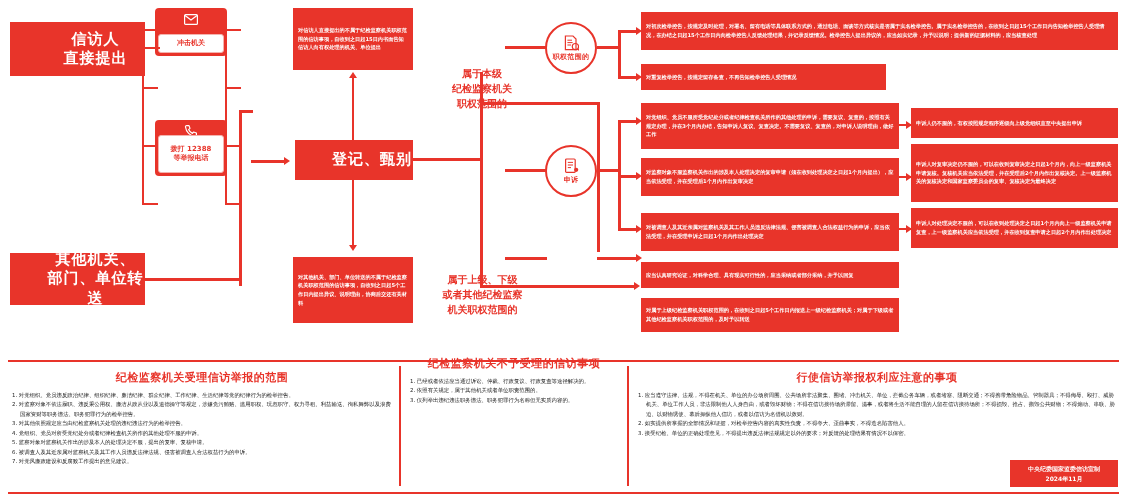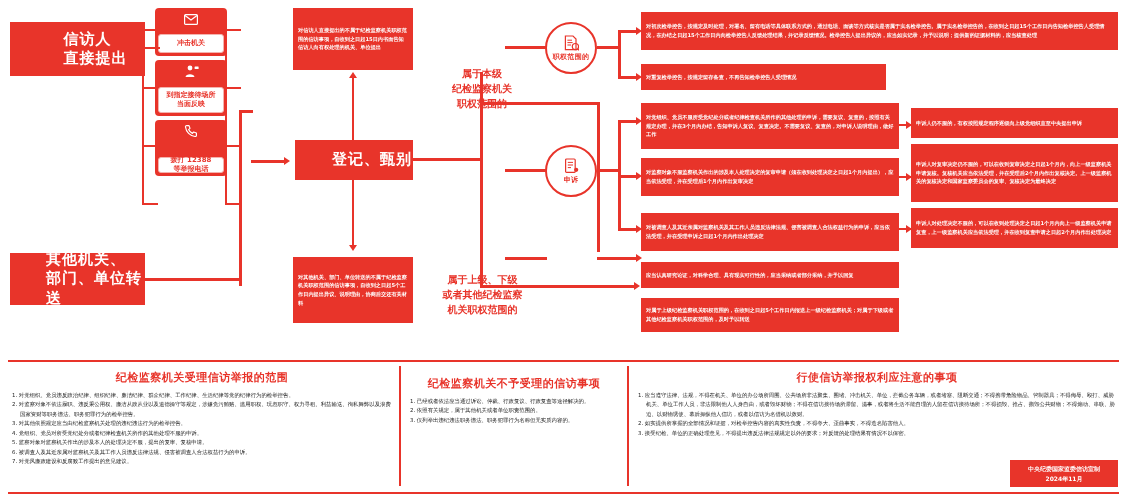--- a/index.html
+++ b/index.html
@@ -10,20 +10,21 @@
     overflow: hidden;
   }
   .page { position: relative; width: 1127px; height: 500px; }
 
   
   .solid {
     position: absolute;
     background: #e8342a;
     color: #ffffff;
     display: flex; align-items: center; justify-content: center;
+    text-align: center;
     line-height: 1.3;
     padding-left: 36px;
   }
   .bigbox { font-size: 15px; font-weight: bold; letter-spacing: 1px; }
   .para {
     font-size: 5.2px; font-weight: bold; line-height: 1.65;
     padding: 4px 5px; text-align: left; justify-content: flex-start;
     align-items: center;
   }
   .para span { display: block; width: 100%; }
@@ -107,38 +108,28 @@
   <div class="chan" style="left:155px; top:8px; width:72px; height:48px;">
     <div class="ico">
       <svg width="14" height="11" viewBox="0 0 14 11">
           <rect x="0.6" y="0.6" width="12.8" height="9.8" rx="1" fill="none" stroke="#fff" stroke-width="1.2"></rect>
           <path d="M1 1.6 L7 6 L13 1.6" fill="none" stroke="#fff" stroke-width="1.2"></path>
         </svg>
     </div>
     <div class="card" style="height:19px;">冲击机关</div>
   </div>
 
-  <div class="chan" style="left:155px; top:60px; width:72px; height:56px;">
-    <div class="ico">
-      <svg width="15" height="13" viewBox="0 0 15 13">
-          <circle cx="6" cy="3" r="2.4" fill="#fff"></circle>
-          <path d="M1.6 12 C1.6 8.2 10.4 8.2 10.4 12 Z" fill="#fff"></path>
-          <rect x="10.6" y="1.4" width="4" height="2.6" rx="0.5" fill="#fff"></rect>
-        </svg>
-    </div>
-    <div class="card" style="height:26px;">到指定接待场所<br>当面反映</div>
-  </div>
 
   <div class="chan" style="left:155px; top:120px; width:72px; height:56px;">
     <div class="ico">
       <svg width="14" height="14" viewBox="0 0 14 14">
           <path d="M2.6 1.6 L5 1.6 L6 4.4 L4.6 5.6 C5.4 7.4 6.6 8.6 8.4 9.4 L9.6 8 L12.4 9 L12.4 11.4 C12.4 12.2 11.8 12.6 11 12.5 C6 11.9 2.1 8 1.5 3 C1.4 2.2 1.8 1.6 2.6 1.6 Z" fill="none" stroke="#fff" stroke-width="1.2" stroke-linejoin="round"></path>
         </svg>
     </div>
-    <div class="card" style="height:16px;">拨打 12388<br>等举报电话</div>
+    <div class="card" style="height:38px;">拨打 12388<br>等举报电话</div>
   </div>
 
 
   <div class="ln" style="left:145px; top:47px; width:15px; height:2.4px;"></div>
 
   <div class="ln" style="left:142px; top:29px; width:2.4px; height:176px;"></div>
   <div class="ln" style="left:142px; top:29px; width:16px; height:2.4px;"></div>
   <div class="ln" style="left:142px; top:87px; width:16px; height:2.4px;"></div>
   <div class="ln" style="left:142px; top:145px; width:16px; height:2.4px;"></div>
   <div class="ln" style="left:142px; top:203px; width:16px; height:2.4px;"></div>
@@ -292,21 +283,21 @@
       <li>1. 对党组织、党员违反政治纪律、组织纪律、廉洁纪律、群众纪律、工作纪律、生活纪律等党的纪律行为的检举控告。</li>
       <li>2. 对监察对象不依法履职、违反秉公用权、廉洁从政从业以及道德操守等规定，涉嫌贪污贿赂、滥用职权、玩忽职守、权力寻租、利益输送、徇私舞弊以及浪费国家资财等职务违法、职务犯罪行为的检举控告。</li>
       <li>3. 对其他依照规定应当由纪检监察机关处理的违纪违法行为的检举控告。</li>
       <li>4. 党组织、党员对所受党纪处分或者纪律检查机关所作的其他处理不服的申诉。</li>
       <li>5. 监察对象对监察机关作出的涉及本人的处理决定不服，提出的复审、复核申请。</li>
       <li>6. 被调查人及其近亲属对监察机关及其工作人员违反法律法规、侵害被调查人合法权益行为的申诉。</li>
       <li>7. 对党风廉政建设和反腐败工作提出的意见建议。</li>
     </ol>
   </div>
 
-  <div class="panel" style="left:410px; top:376px; width:208px;">
+  <div class="panel" style="left:410px; top:356px; width:208px;">
     <h3>纪检监察机关不予受理的信访事项</h3>
     <ol>
       <li>1. 已经或者依法应当通过诉讼、仲裁、行政复议、行政复查等途径解决的。</li>
       <li>2. 依照有关规定，属于其他机关或者单位职责范围的。</li>
       <li>3. 仅列举出违纪违法职务违法、职务犯罪行为名称但无实质内容的。</li>
     </ol>
   </div>
 
   <div class="panel" style="left:638px; top:370px; width:478px;">
     <h3>行使信访举报权利应注意的事项</h3>

